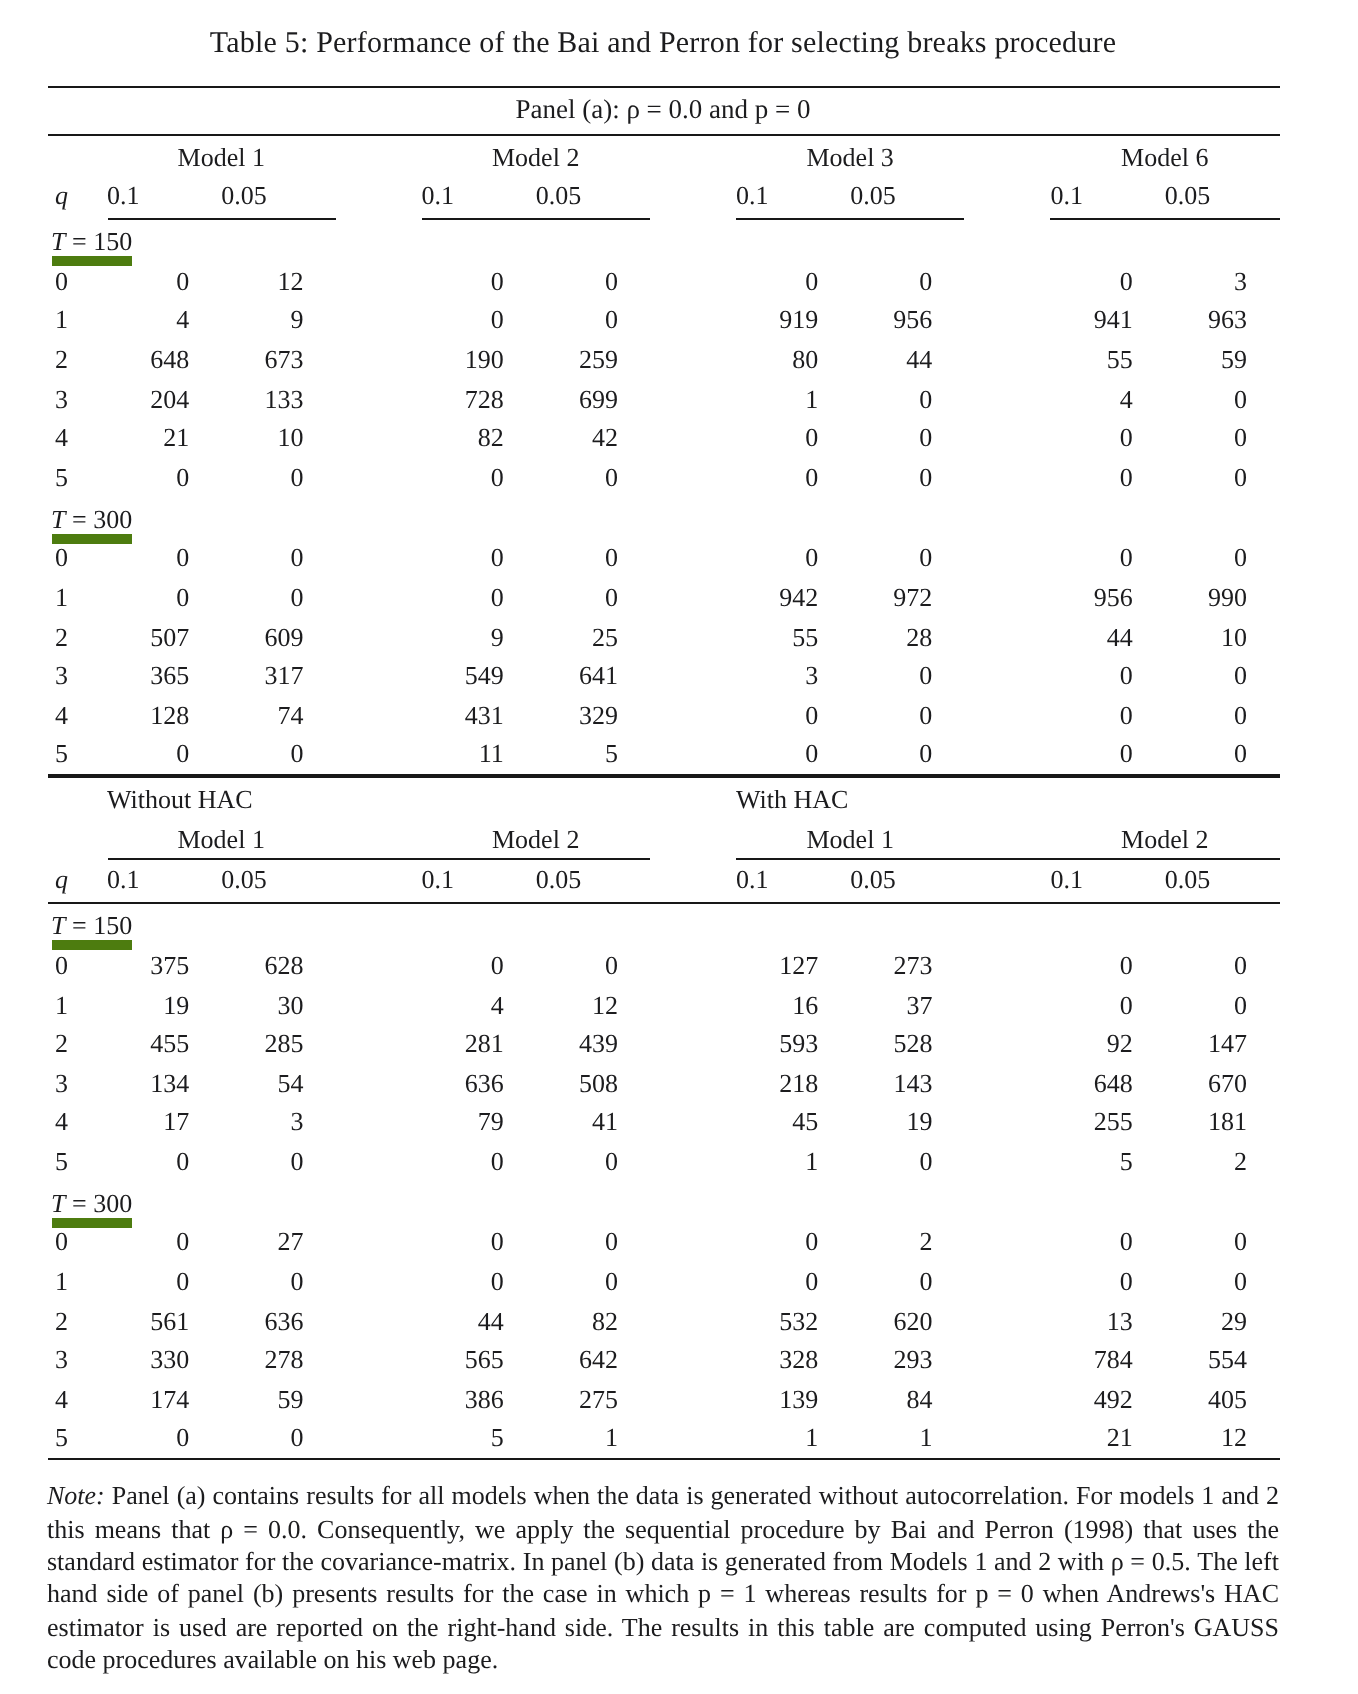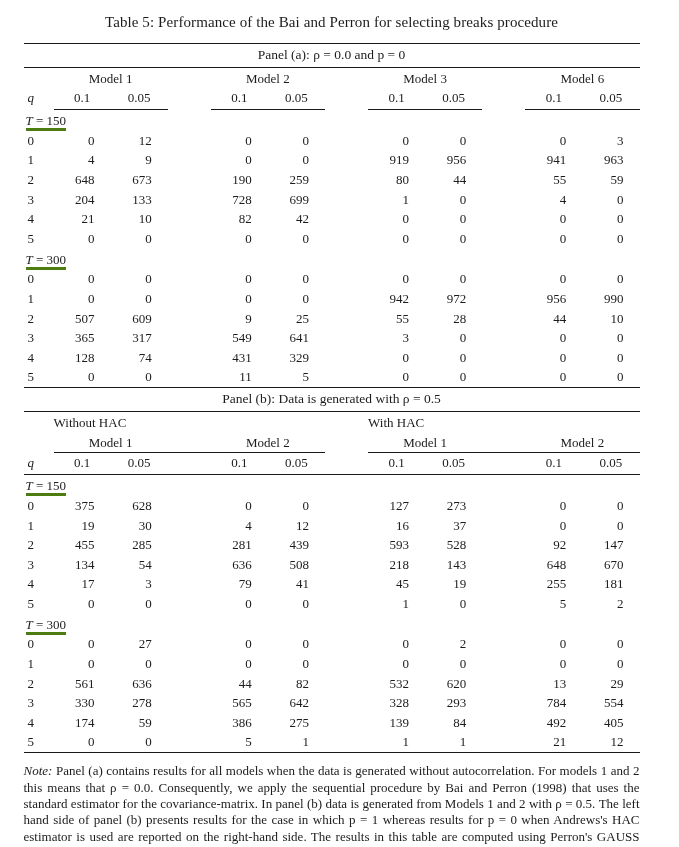--- a/index.html
+++ b/index.html
@@ -21,26 +21,26 @@
   table{
     border-collapse:collapse;table-layout:fixed;width:616px;
     font-size:13px;
   }
   col.cq{width:30px;}
   col.cn{width:57px;}
   col.cg{width:43px;}
   th{font-weight:normal;}
   thead th.model{text-align:center;padding:3px 0 1px 0;}
   thead th.hacgrp{text-align:left;padding:3px 0 1px 0;}
-  thead th.alpha{text-align:center;padding:2px 0 3px 0;}
+  thead th.alpha{text-align:left;padding:2px 0 3px 0;}
   thead th.qh{text-align:left;padding:2px 0 3px 4px;font-style:italic;}
   .cmid{border-bottom:1px solid #181818;}
   tr.fullrule > *{border-bottom:1.3px solid #181818;}
   td.sec-label{padding:3px 0 2px 2px;}
-  .usec{border-bottom:3px solid #4d7c0f;padding-bottom:0px;}
+  .usec{border-bottom:5px solid #4d7c0f;padding-bottom:0px;}
   td.qcell{text-align:left;padding:1.8px 0 1.8px 4px;}
   td.num{text-align:right;padding:1.8px 16px 1.8px 0;}
   td.gap,td.gapc{padding:0;}
   .note{
     width:616px;margin:10px auto 0 auto;font-size:13px;line-height:16.4px;
     text-align:justify;
   }
   .note .prefix{font-style:italic;}
 </style>
 </head>
@@ -269,21 +269,20 @@
             <td class="num">0</td>
             <td class="num">0</td>
             <td class="gap"></td>
             <td class="num">0</td>
             <td class="num">0</td>
           </tr>
         </tbody>
     </table>
 
     <hr class="hrule">
-    <div class="panel-title">Panel (b): Data is generated with ρ = 0.5</div>
     <hr class="hrule">
 
     <table>
       <colgroup>
         <col class="cq">
           <col class="cn">
           <col class="cn">
           <col class="cg">
         <col class="cn">
           <col class="cn">

